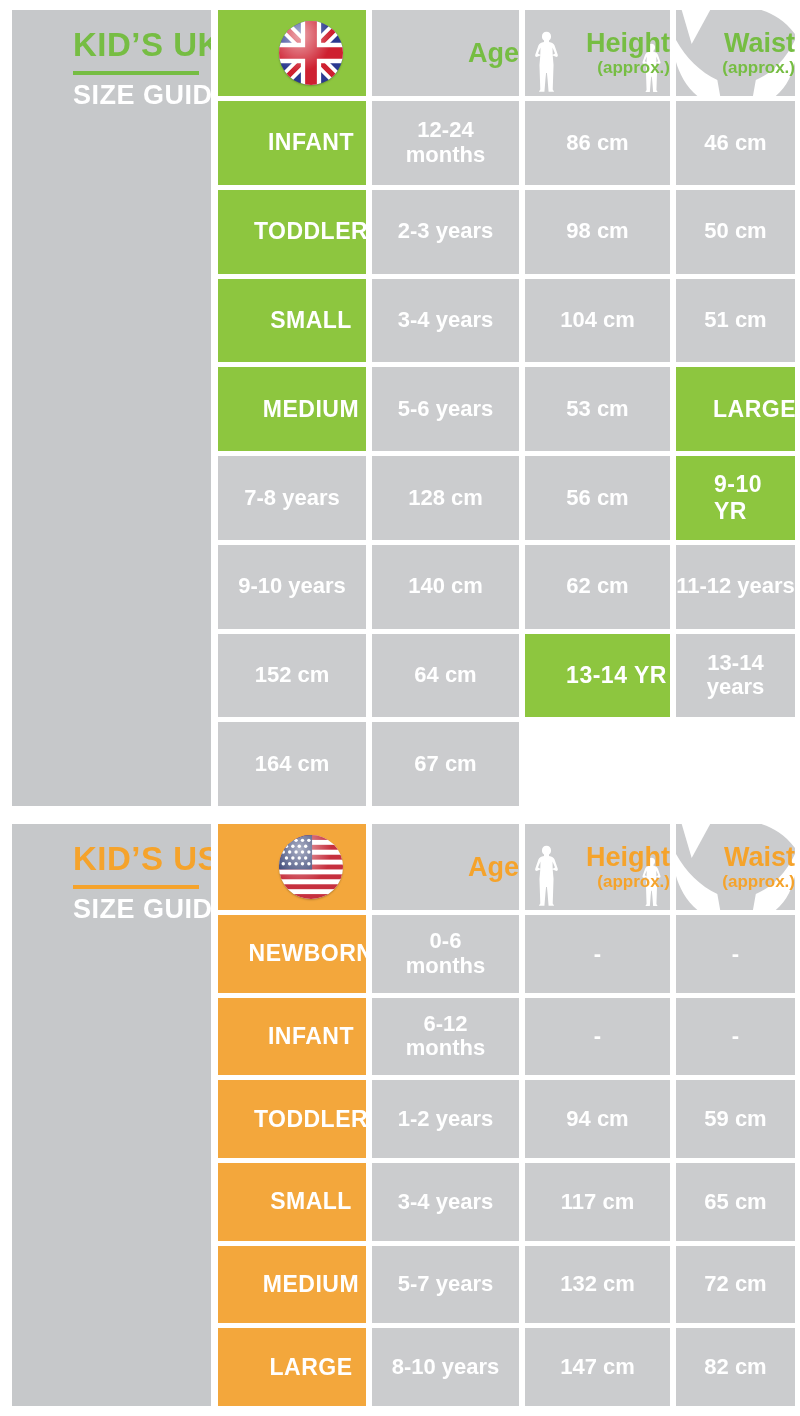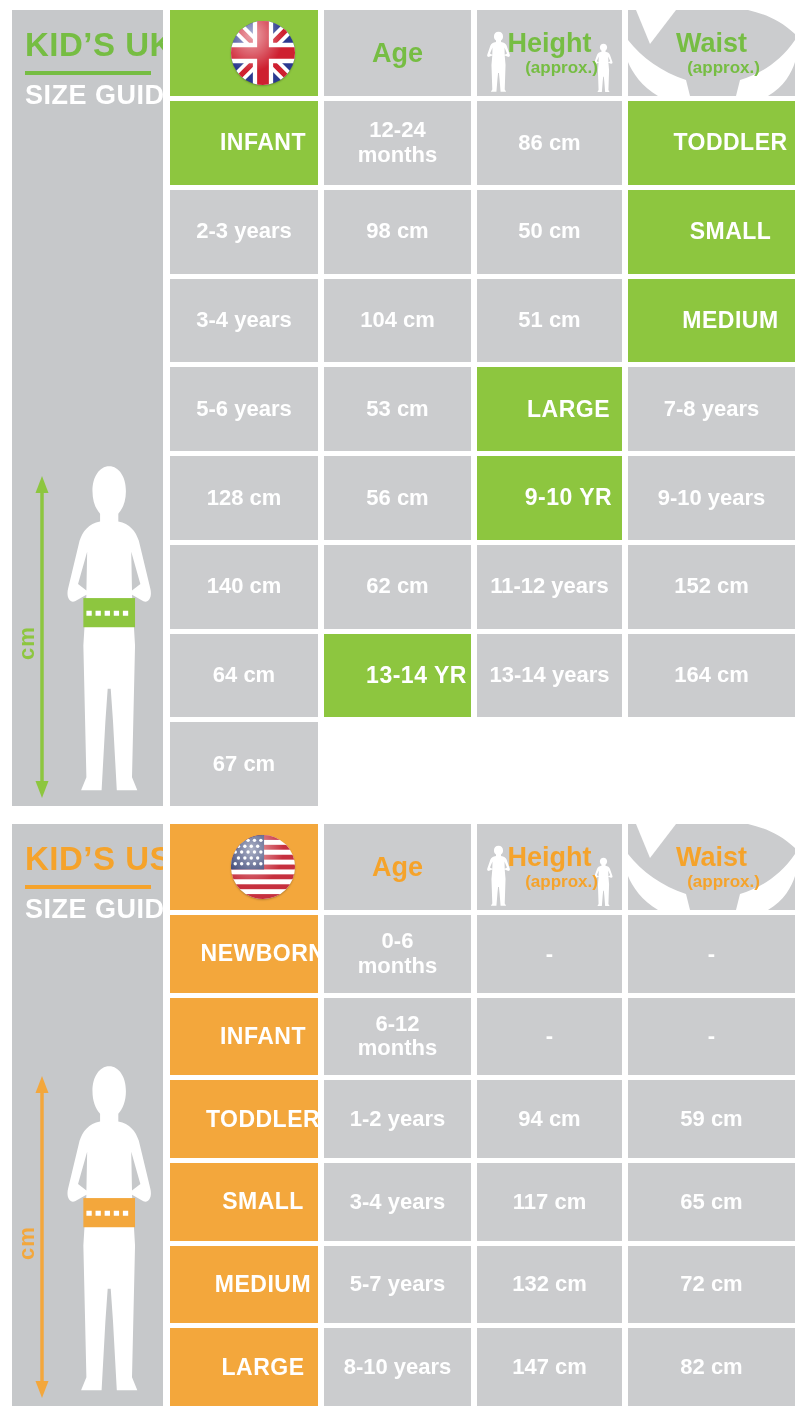--- a/index.html
+++ b/index.html
@@ -1,34 +1,34 @@
 <!DOCTYPE html>
 <html style="--uk-accent: #8DC63F; --uk-text: #76BD43; --us-accent: #F3A73C; --us-text: #F5A32B; --cell-gray: #CBCCCE; --sidebar-gray: #C6C8CA; --flag-uk-blue: #2B3990; --flag-uk-red: #CE2030; --flag-us-blue: #2E3A6E; --flag-us-red: #C6303E;"><head>
 <meta charset="utf-8">
 <style>
   html,body{margin:0;padding:0;background:#fff;}
   body{width:800px;height:1416px;font-family:"Liberation Sans",sans-serif;-webkit-font-smoothing:antialiased;}
   .section{box-sizing:border-box;display:flex;gap:7px;}
   .section.uk{height:812px;padding:10px 5px 6px 12px;--accent:var(--uk-accent);--text-accent:var(--uk-text);}
   .section.us{height:598px;padding:6px 5px 10px 12px;--accent:var(--us-accent);--text-accent:var(--us-text);margin-top:6px;}
-  .sidebar{width:151px;background:var(--sidebar-gray);display:flex;flex-direction:column;overflow:hidden;}
+  .sidebar{width:151px;background:var(--sidebar-gray);display:flex;flex-direction:row;overflow:hidden;padding-left:48px;}
   .titleblock{padding:16px 0 0 13px;}
   .title{font-size:33px;font-weight:bold;color:var(--text-accent);letter-spacing:.5px;white-space:nowrap;}
   .rule{height:4px;background:var(--text-accent);width:126px;margin:7px 0 5px 0;}
   .subtitle{font-size:27px;font-weight:bold;color:#fff;letter-spacing:.5px;white-space:nowrap;}
   .figure{margin-top:auto;}
   .figure-svg .cm-label{font-size:22px;font-weight:bold;fill:var(--accent);letter-spacing:1px;}
   .table{flex:1;display:grid;grid-template-columns:148px 147px 145px 1fr;gap:5px 6px;}
   .uk .table{grid-template-rows:86px repeat(8,1fr);}
   .us .table{grid-template-rows:86px repeat(6,1fr);}
   .cell{background:var(--cell-gray);display:flex;align-items:center;justify-content:center;color:#fff;font-weight:bold;position:relative;overflow:hidden;}
   .cell.accent{background:var(--accent);padding-left:38px;}
   .cell.size{font-size:23px;letter-spacing:.5px;}
   .cell.val{font-size:22px;text-align:center;line-height:1.12;white-space:pre-line;}
-  .hcell{flex-direction:column;color:var(--text-accent);}
+  .hcell{flex-direction:column;color:var(--text-accent);align-items:flex-end;}
   .h-main{font-size:27px;font-weight:bold;z-index:2;}
   .h-sub{font-size:17px;font-weight:bold;margin-top:-1px;z-index:2;margin-left:24px;}
   .flag{width:64px;height:64px;border-radius:50%;overflow:hidden;position:relative;
         box-shadow:inset 0 -6px 8px rgba(0,0,0,.35), inset 0 3px 5px rgba(255,255,255,.45), 0 1px 2px rgba(0,0,0,.25);}
   .flag svg{display:block;width:100%;height:100%;}
   .flag::after{content:"";position:absolute;inset:0;border-radius:50%;
         background:radial-gradient(ellipse at 32% 22%, rgba(255,255,255,.6), rgba(255,255,255,0) 52%);}
   .corner-art{position:absolute;inset:0;width:100%;height:100%;z-index:1;}
   .boy-left{position:absolute;left:7px;bottom:3px;z-index:1;}
   .boy-right{position:absolute;right:7px;bottom:3px;z-index:1;}
@@ -105,20 +105,21 @@
         </g>
       </svg>
       <span class="h-main">Waist</span>
       <span class="h-sub">(approx.)</span>
     </div>
 
   <div class="cell size accent">INFANT</div>
       <div class="cell val">12-24
 months</div>
       <div class="cell val">86 cm</div>
+      <div class="cell val">46 cm</div>
       <div class="cell size accent">TODDLER</div>
       <div class="cell val">2-3 years</div>
       <div class="cell val">98 cm</div>
       <div class="cell val">50 cm</div>
       <div class="cell size accent">SMALL</div>
       <div class="cell val">3-4 years</div>
       <div class="cell val">104 cm</div>
       <div class="cell val">51 cm</div>
       <div class="cell size accent">MEDIUM</div>
       <div class="cell val">5-6 years</div>

